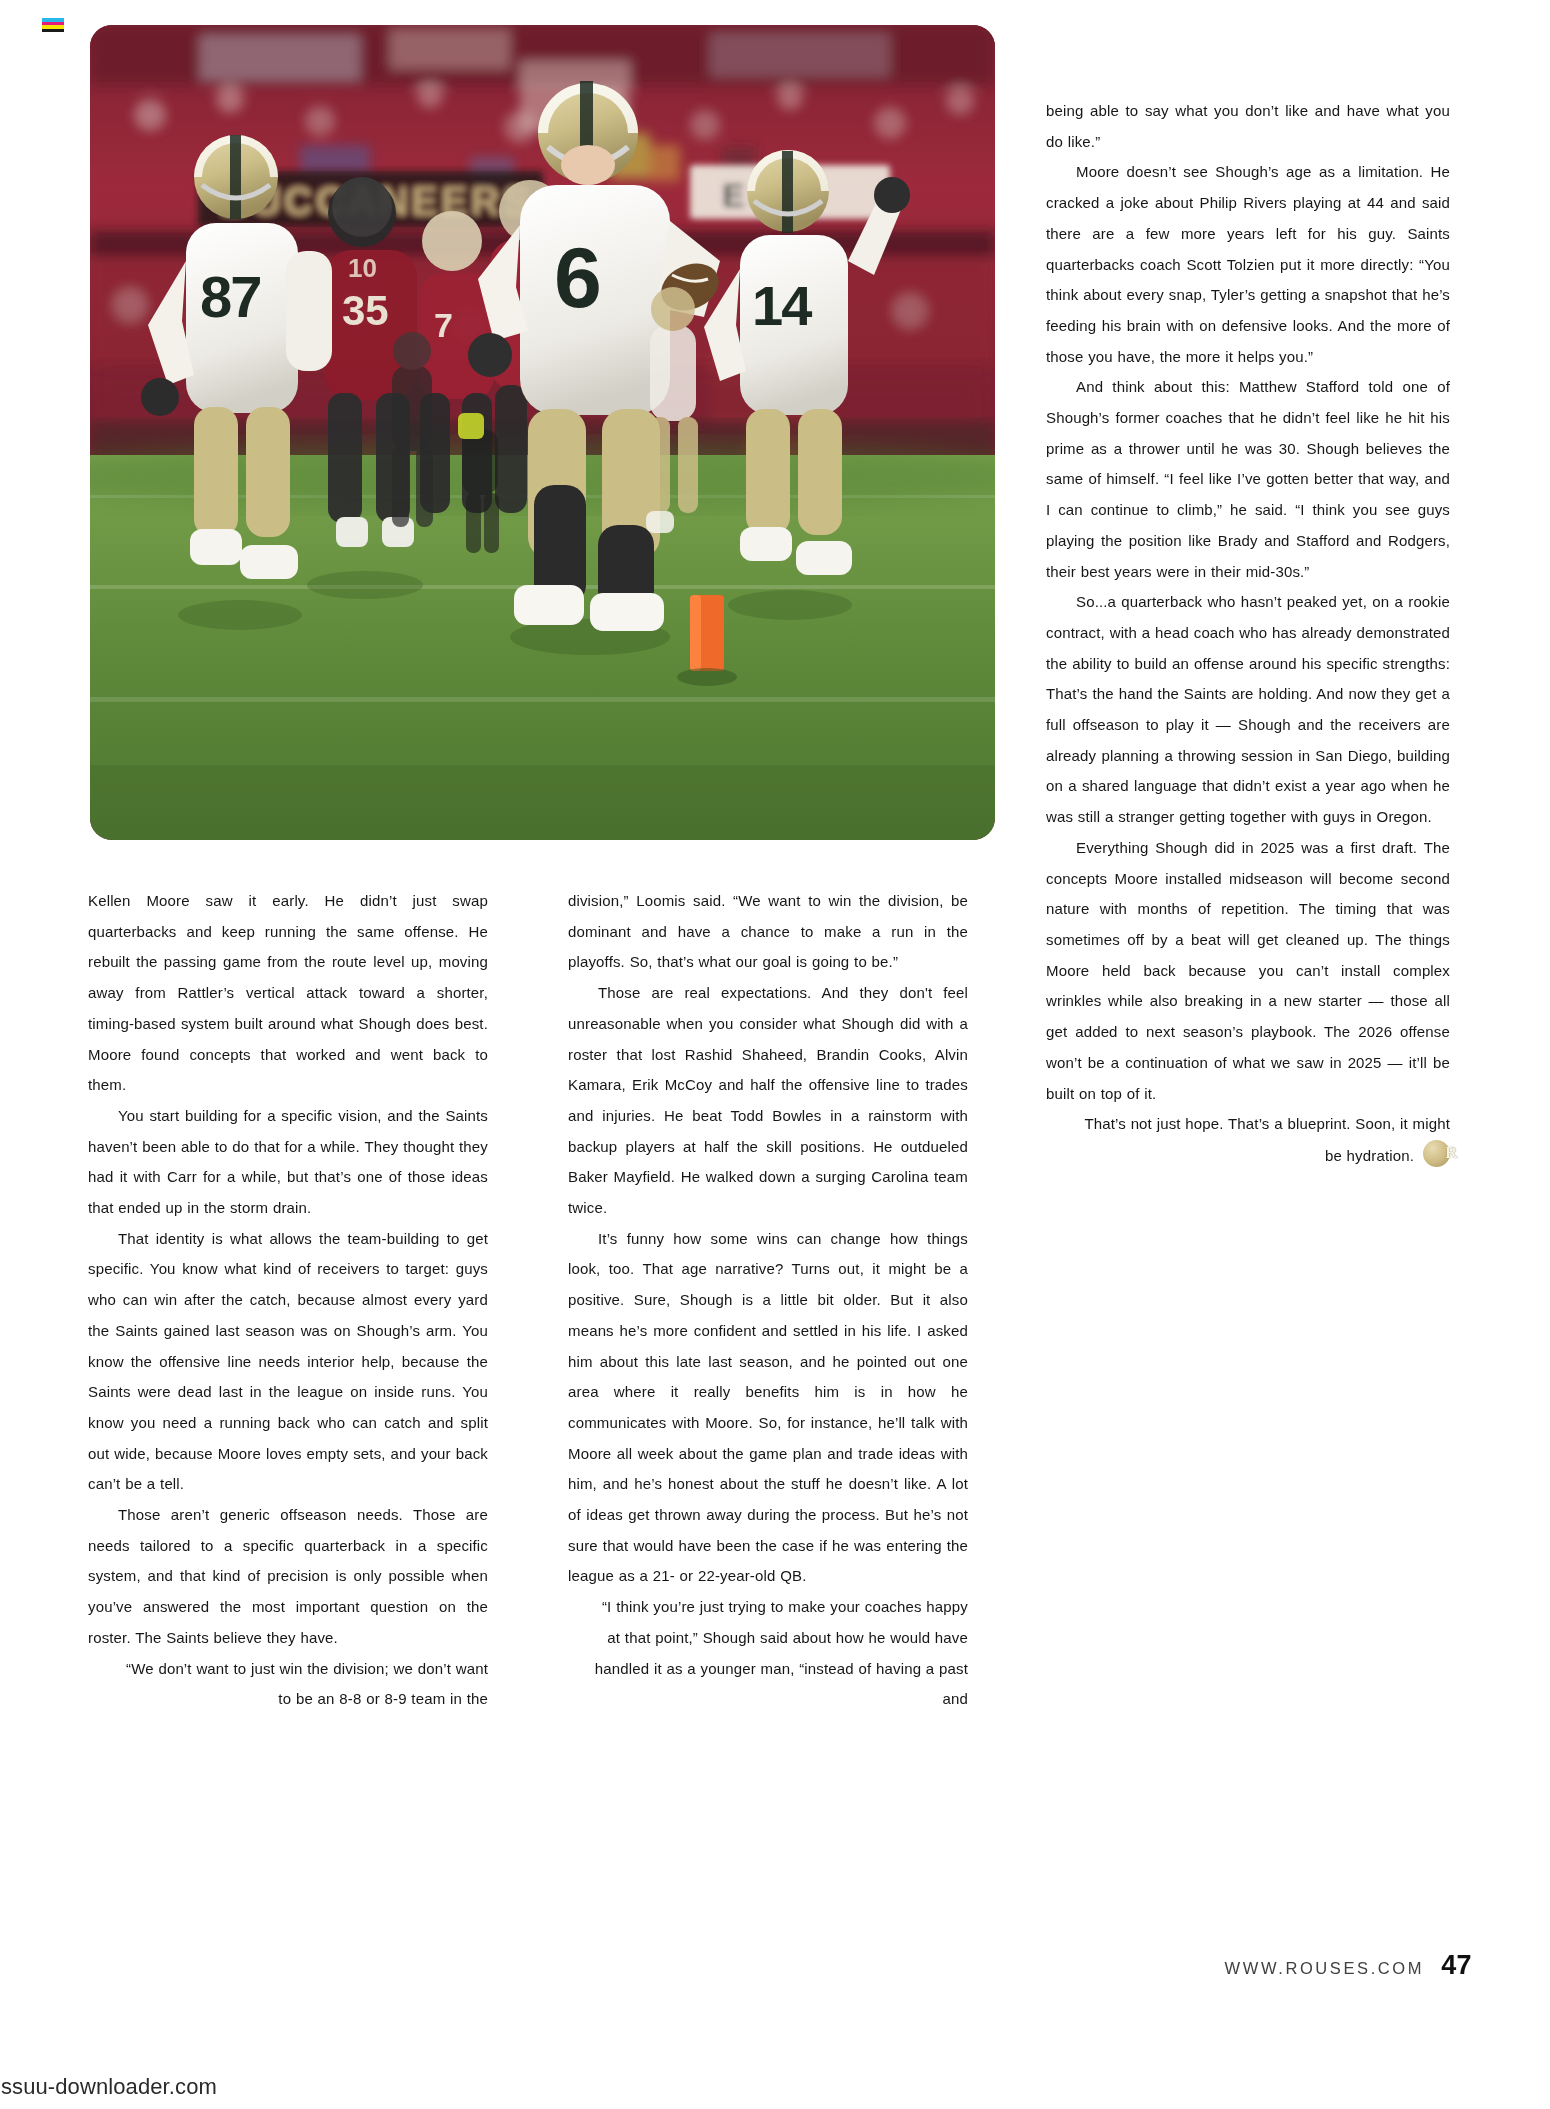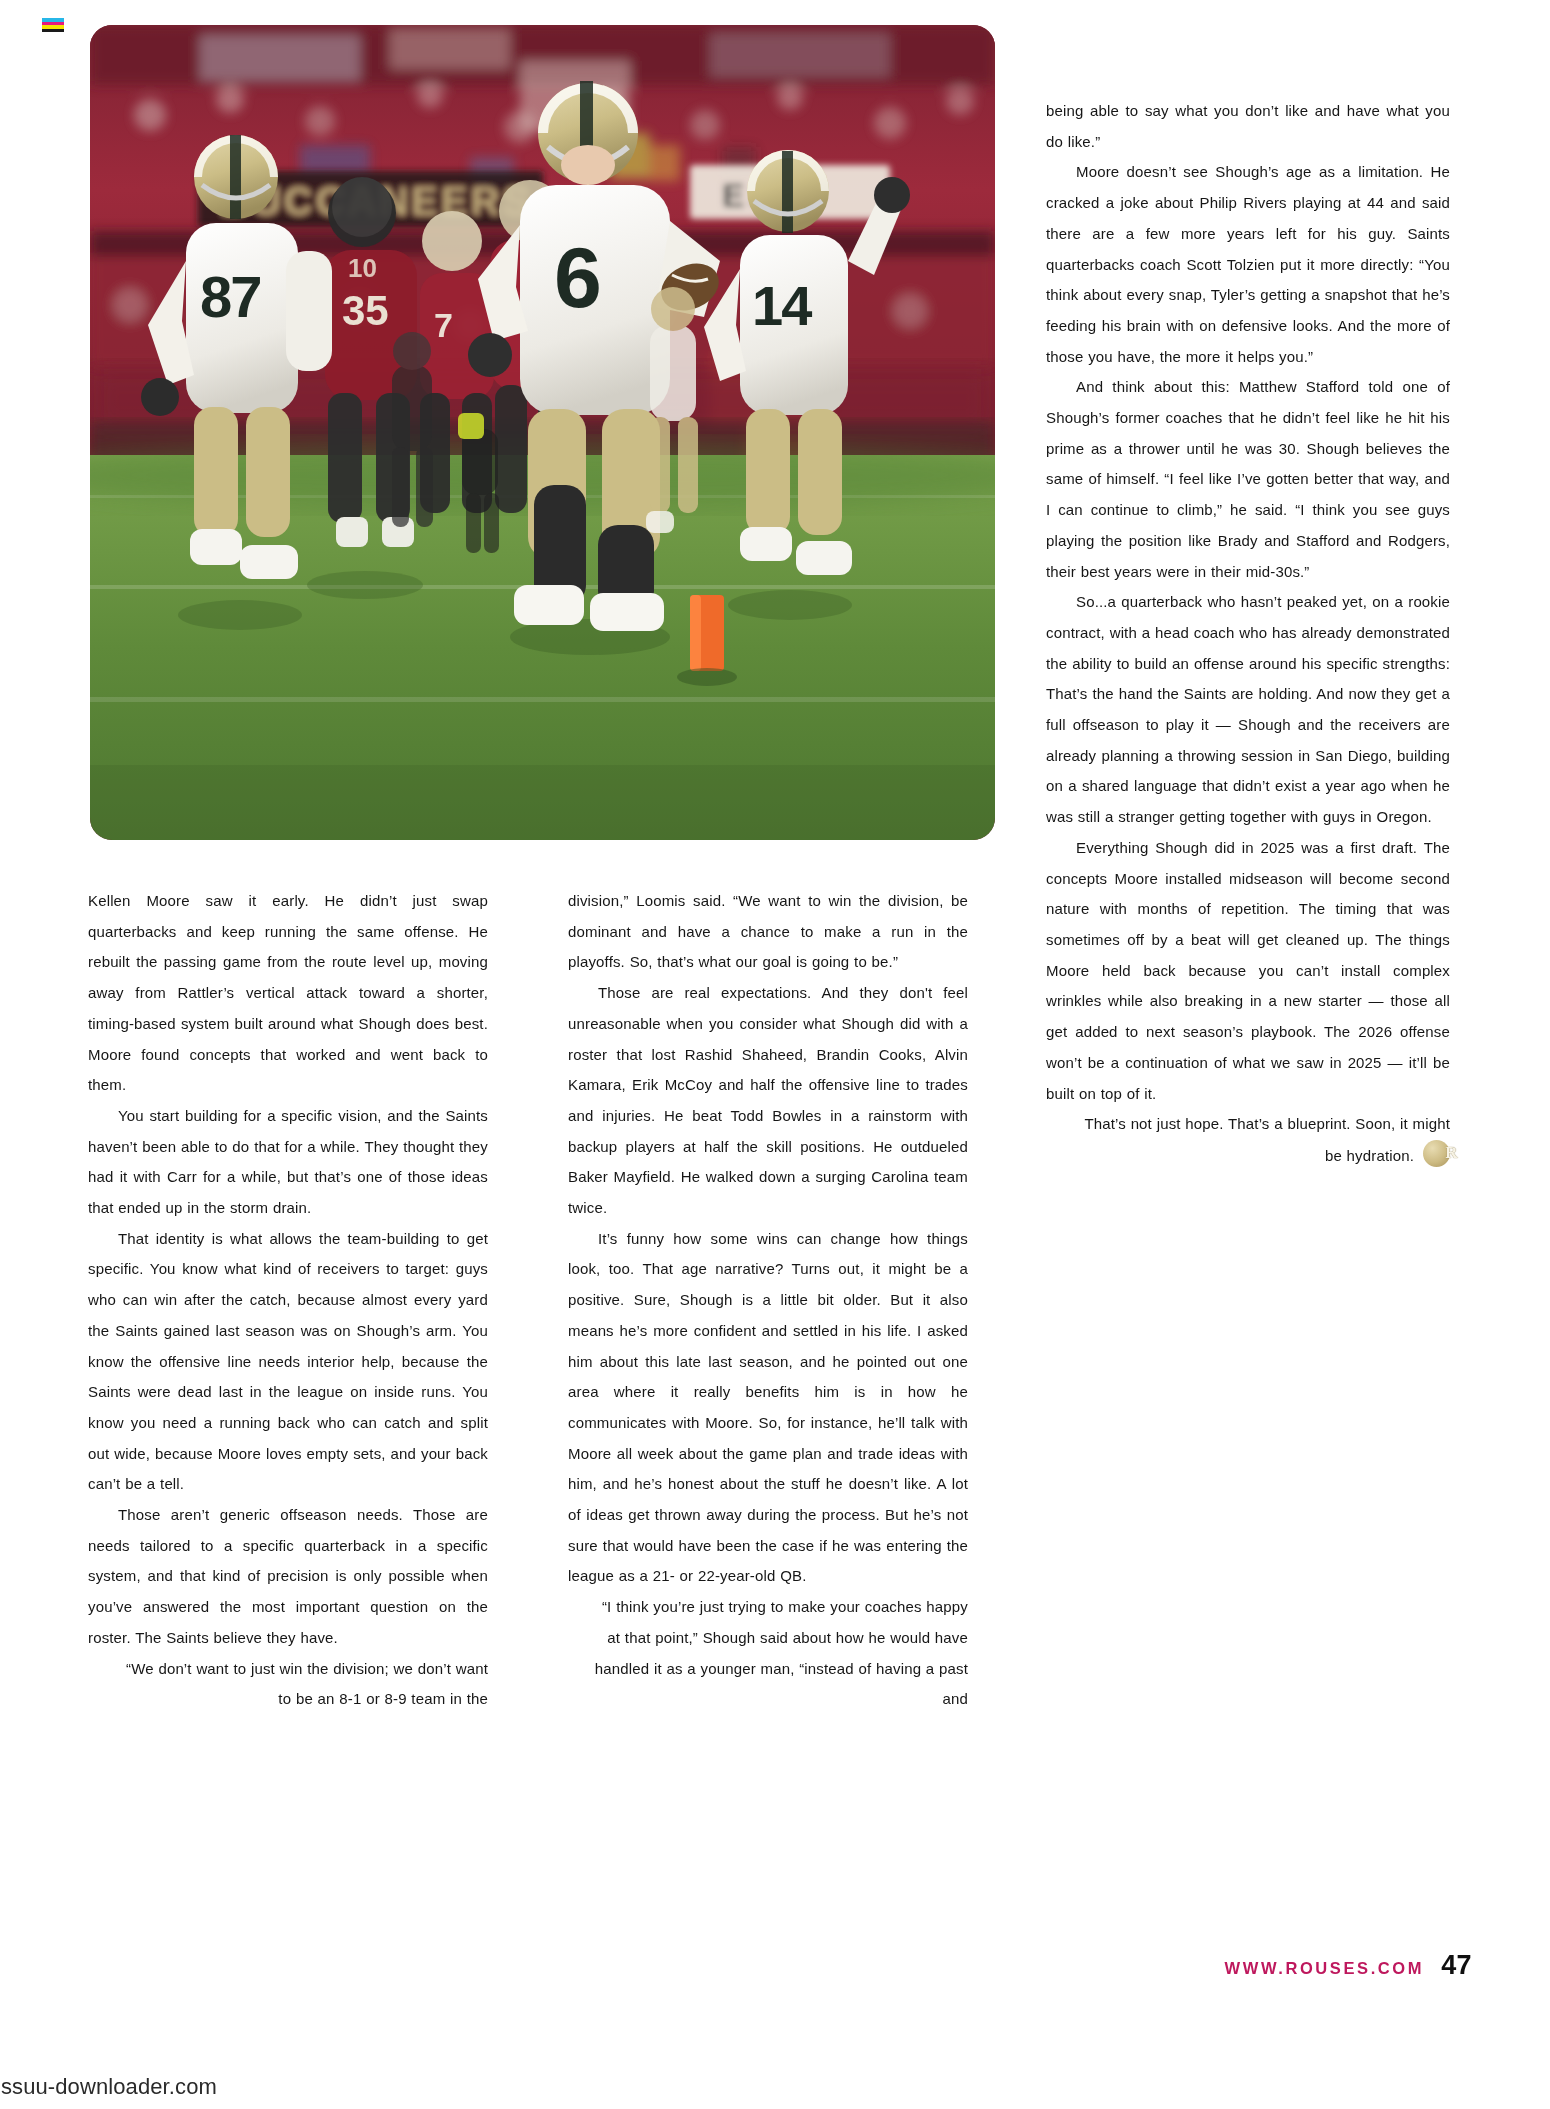--- a/index.html
+++ b/index.html
@@ -83,22 +83,22 @@
   #footer {
     position: absolute;
     right: 78px; bottom: 128px;
     display: flex;
     align-items: baseline;
     gap: 17px;
   }
   #footer .site {
     font-size: 16.5px;
     letter-spacing: 2.6px;
-    font-weight: 700;
-    color: #be185d;
+    font-weight: 400;
+    color: #404040;
   }
   #footer .pageno {
     font-size: 27px;
     font-weight: 700;
     letter-spacing: 0.4px;
     color: #101010;
   }
 
   
   #watermark {
@@ -319,21 +319,21 @@
 
     <rect x="0" y="740" width="905" height="75" fill="#3f6127" opacity="0.28"></rect>
   </svg>
 </figure>
 
 <div class="col" id="col-1">
   <p>Kellen Moore saw it early. He didn’t just swap quarterbacks and keep running the same offense. He rebuilt the passing game from the route level up, moving away from Rattler’s vertical attack toward a shorter, timing-based system built around what Shough does best. Moore found concepts that worked and went back to them.</p>
   <p>You start building for a specific vision, and the Saints haven’t been able to do that for a while. They thought they had it with Carr for a while, but that’s one of those ideas that ended up in the storm drain.</p>
   <p>That identity is what allows the team-building to get specific. You know what kind of receivers to target: guys who can win after the catch, because almost every yard the Saints gained last season was on Shough’s arm. You know the offensive line needs interior help, because the Saints were dead last in the league on inside runs. You know you need a running back who can catch and split out wide, because Moore loves empty sets, and your back can’t be a tell.</p>
   <p>Those aren’t generic offseason needs. Those are needs tailored to a specific quarterback in a specific system, and that kind of precision is only possible when you’ve answered the most important question on the roster. The Saints believe they have.</p>
-  <p>“We don’t want to just win the division; we don’t want to be an 8-1 or 8-9 team in the</p>
+  <p>“We don’t want to just win the division; we don’t want to be an 8-8 or 8-9 team in the</p>
 </div>
 
 <div class="col" id="col-2">
   <p class="flush">division,” Loomis said. “We want to win the division, be dominant and have a chance to make a run in the playoffs. So, that’s what our goal is going to be.”</p>
   <p>Those are real expectations. And they don't feel unreasonable when you consider what Shough did with a roster that lost Rashid Shaheed, Brandin Cooks, Alvin Kamara, Erik McCoy and half the offensive line to trades and injuries. He beat Todd Bowles in a rainstorm with backup players at half the skill positions. He outdueled Baker Mayfield. He walked down a surging Carolina team twice.</p>
   <p>It’s funny how some wins can change how things look, too. That age narrative? Turns out, it might be a positive. Sure, Shough is a little bit older. But it also means he’s more confident and settled in his life. I asked him about this late last season, and he pointed out one area where it really benefits him is in how he communicates with Moore. So, for instance, he’ll talk with Moore all week about the game plan and trade ideas with him, and he’s honest about the stuff he doesn’t like. A lot of ideas get thrown away during the process. But he’s not sure that would have been the case if he was entering the league as a 21- or 22-year-old QB.</p>
   <p>“I think you’re just trying to make your coaches happy at that point,” Shough said about how he would have handled it as a younger man, “instead of having a past and</p>
 </div>
 
 <div class="col" id="col-3">

